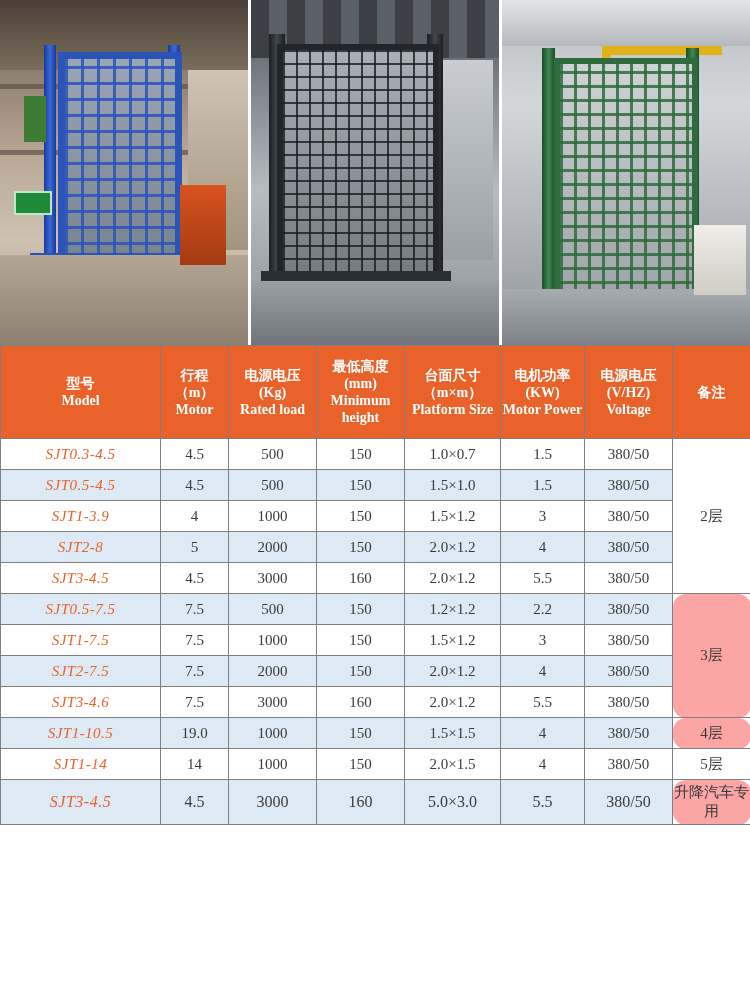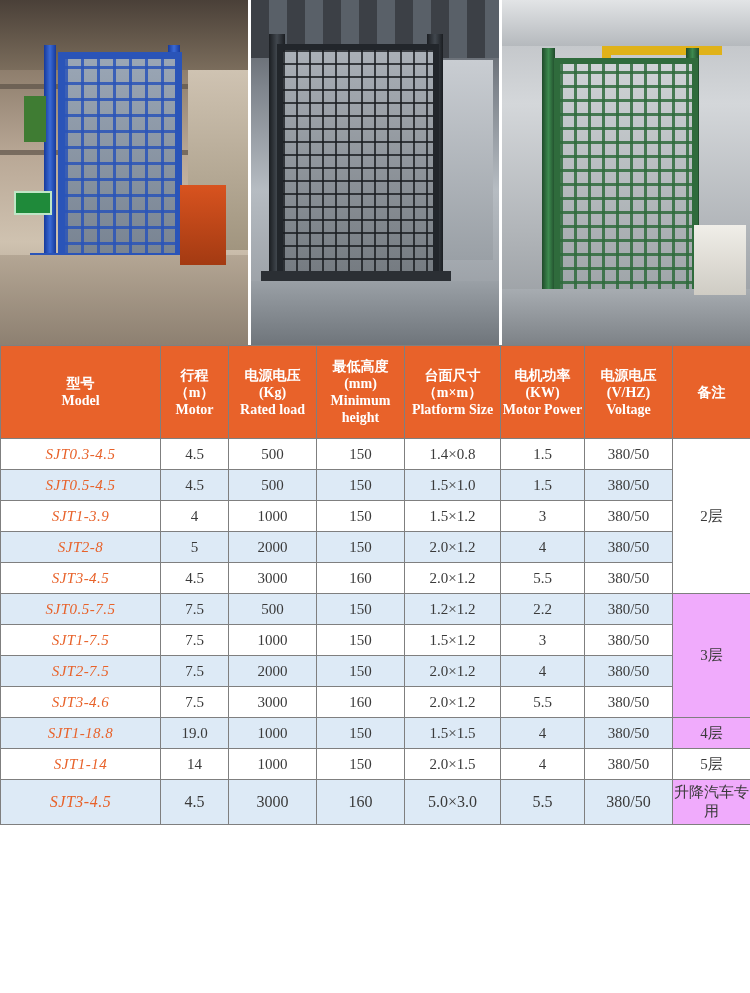--- a/index.html
+++ b/index.html
@@ -118,21 +118,21 @@
   thead th .en{font-family:"Liberation Serif",serif;}
   tbody td{
     font-size:15px;
     height:26px;
     color:#3a3a3a;
     background:#ffffff;
   }
   tbody tr.alt td{background:#ddeaf6;}
   td.model{color:#e8622a;font-size:15px;letter-spacing:.5px;font-style:italic;}
   td.note{background:#ffffff;font-size:15px;color:#3a3a3a;}
-  tr.alt td.note{background:#f0abfc;}
+  tr.alt td.note{background:#fca5a5;border-radius:13px;}
   td.lastrow{height:40px;font-size:16px;}
   .note-two-line{line-height:19px;font-size:14px;}
 </style>
 </head>
 <body>
 
 <div class="page">
 
 
   <div class="photos">
@@ -228,21 +228,21 @@
             <div>备注</div>
           </th>
         </tr>
       </thead>
       <tbody>
         <tr>
           <td class="model">SJT0.3-4.5</td>
           <td>4.5</td>
           <td>500</td>
           <td>150</td>
-          <td>1.4×0.8</td>
+          <td>1.0×0.7</td>
           <td>1.5</td>
           <td>380/50</td>
           <td class="note" rowspan="5">2层</td>
         </tr>
         <tr class="alt">
           <td class="model">SJT0.5-4.5</td>
           <td>4.5</td>
           <td>500</td>
           <td>150</td>
           <td>1.5×1.0</td>
@@ -309,21 +309,21 @@
           <td class="model">SJT3-4.6</td>
           <td>7.5</td>
           <td>3000</td>
           <td>160</td>
           <td>2.0×1.2</td>
           <td>5.5</td>
           <td>380/50</td>
         </tr>
 
         <tr class="alt">
-          <td class="model">SJT1-18.8</td>
+          <td class="model">SJT1-10.5</td>
           <td>19.0</td>
           <td>1000</td>
           <td>150</td>
           <td>1.5×1.5</td>
           <td>4</td>
           <td>380/50</td>
           <td class="note">4层</td>
         </tr>
         <tr>
           <td class="model">SJT1-14</td>

